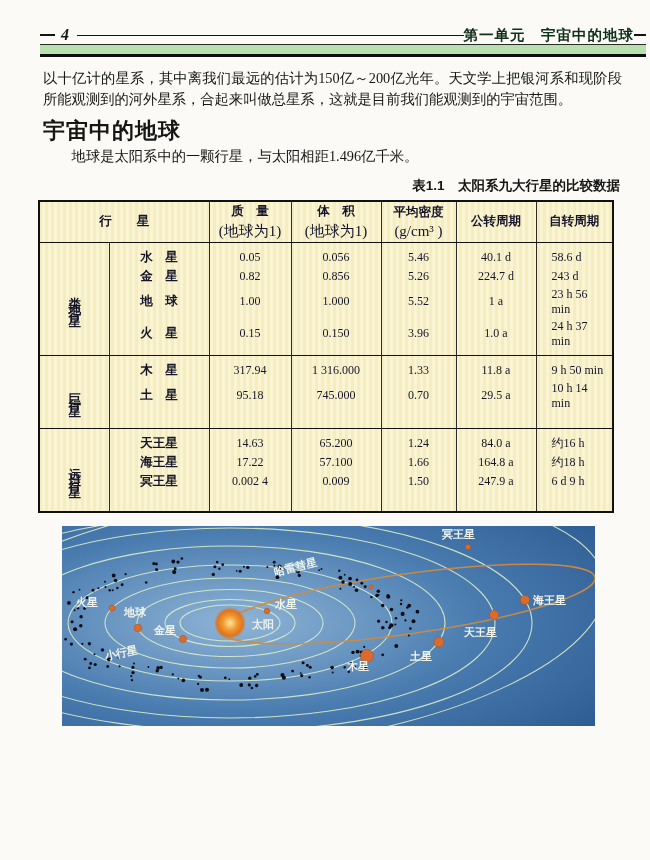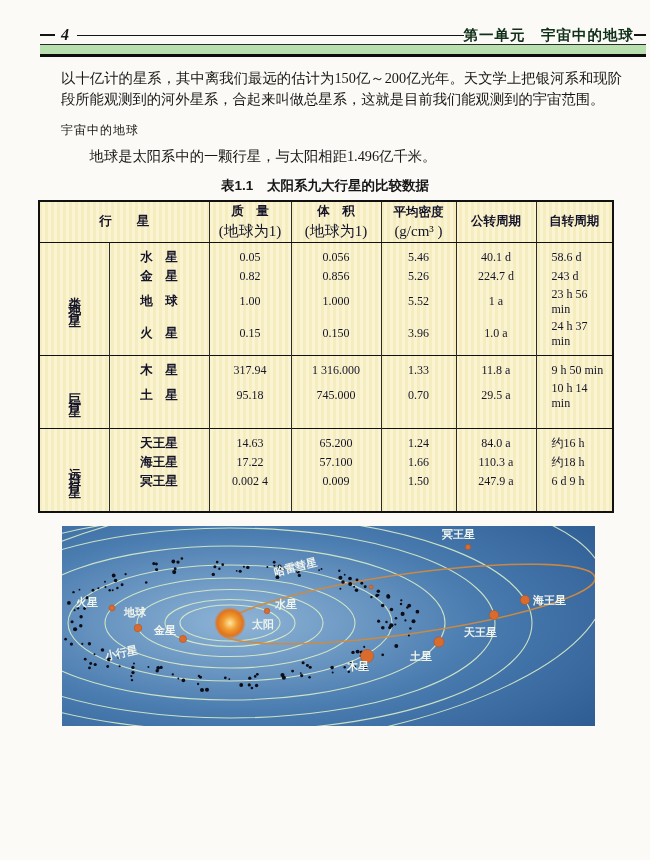--- a/index.html
+++ b/index.html
@@ -21,32 +21,32 @@
   .unit-title{
     font-family:"Liberation Sans","DejaVu Sans",sans-serif;
     font-weight:bold;font-size:14.5px;color:#11301a;
     margin:0 0;letter-spacing:1px;white-space:nowrap;
   }
   .green-band{
     height:9px;background:#b7e0ae;
     border-top:1.5px solid #2a2a2a;border-bottom:3px solid #0d0d0d;
   }
   
-  .columns{display:flex;gap:13px;margin:11px 28px 0 61px;}
+  .columns{display:flex;gap:13px;margin:11px 28px 0 43px;}
   .col{flex:1;font-size:14.3px;line-height:21.4px;text-align:justify;}
   .col p{margin:0;}
   .indent{text-indent:2em;}
   .section-heading{
     font-family:"Liberation Sans","DejaVu Sans",sans-serif;
-    font-weight:normal;font-size:12px;margin:9px 0 5px 0;letter-spacing:1px;
+    font-weight:bold;font-size:22px;margin:9px 0 5px 0;letter-spacing:1px;
   }
   
   .table-title{
     font-family:"Liberation Sans","DejaVu Sans",sans-serif;
-    font-weight:bold;font-size:13.5px;text-align:center;margin:9px 30px 5px 30px;
+    font-weight:bold;font-size:13.5px;text-align:right;margin:9px 30px 5px 30px;
   }
   table.planets{
     border-collapse:collapse;table-layout:fixed;
     margin-left:38px;width:574px;
     background:repeating-linear-gradient(90deg,#f5edc0 0 3px,#fbf4d2 3px 6px);
     border:2.5px solid #111;
     font-size:12px;color:#15152a;
   }
   table.planets th,table.planets td{padding:1px 4px;height:17px;}
   table.planets .vline{border-right:1.2px solid #2b2b2b;}
@@ -194,21 +194,21 @@
       <td class="num vline">65.200</td>
       <td class="num vline">1.24</td>
       <td class="num vline">84.0 a</td>
       <td class="rot">约16 h</td>
     </tr>
     <tr>
       <td class="pcell vline">海王星</td>
       <td class="num vline">17.22</td>
       <td class="num vline">57.100</td>
       <td class="num vline">1.66</td>
-      <td class="num vline">110.3 a</td>
+      <td class="num vline">164.8 a</td>
       <td class="rot">约18 h</td>
     </tr>
     <tr class="last">
       <td class="pcell vline">冥王星</td>
       <td class="num vline">0.002 4</td>
       <td class="num vline">0.009</td>
       <td class="num vline">1.50</td>
       <td class="num vline">247.9 a</td>
       <td class="rot">6 d 9 h</td>
     </tr>

